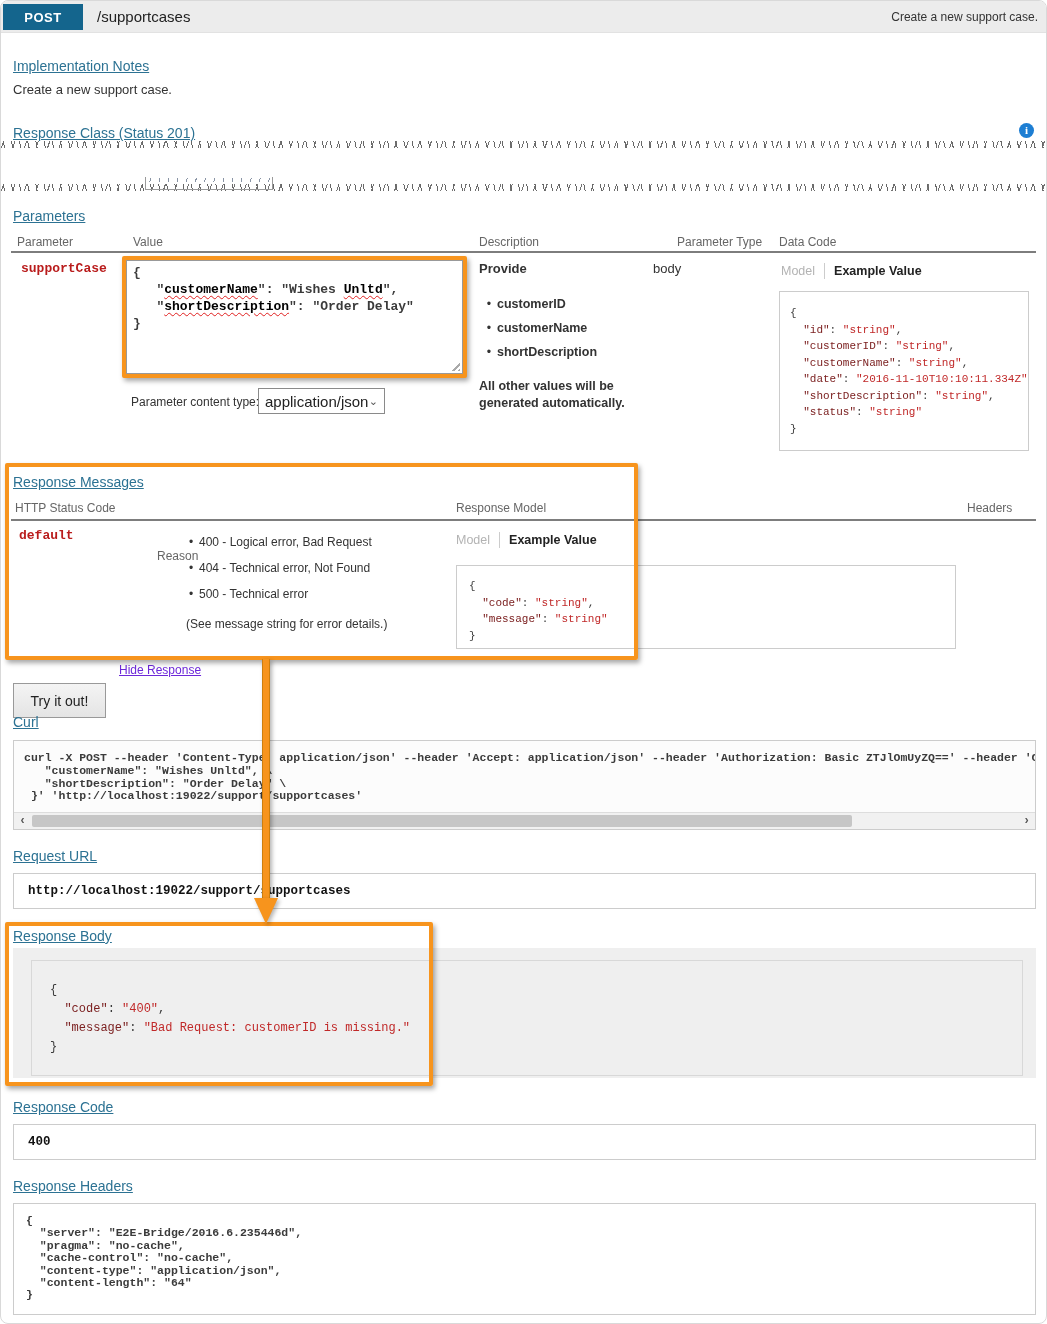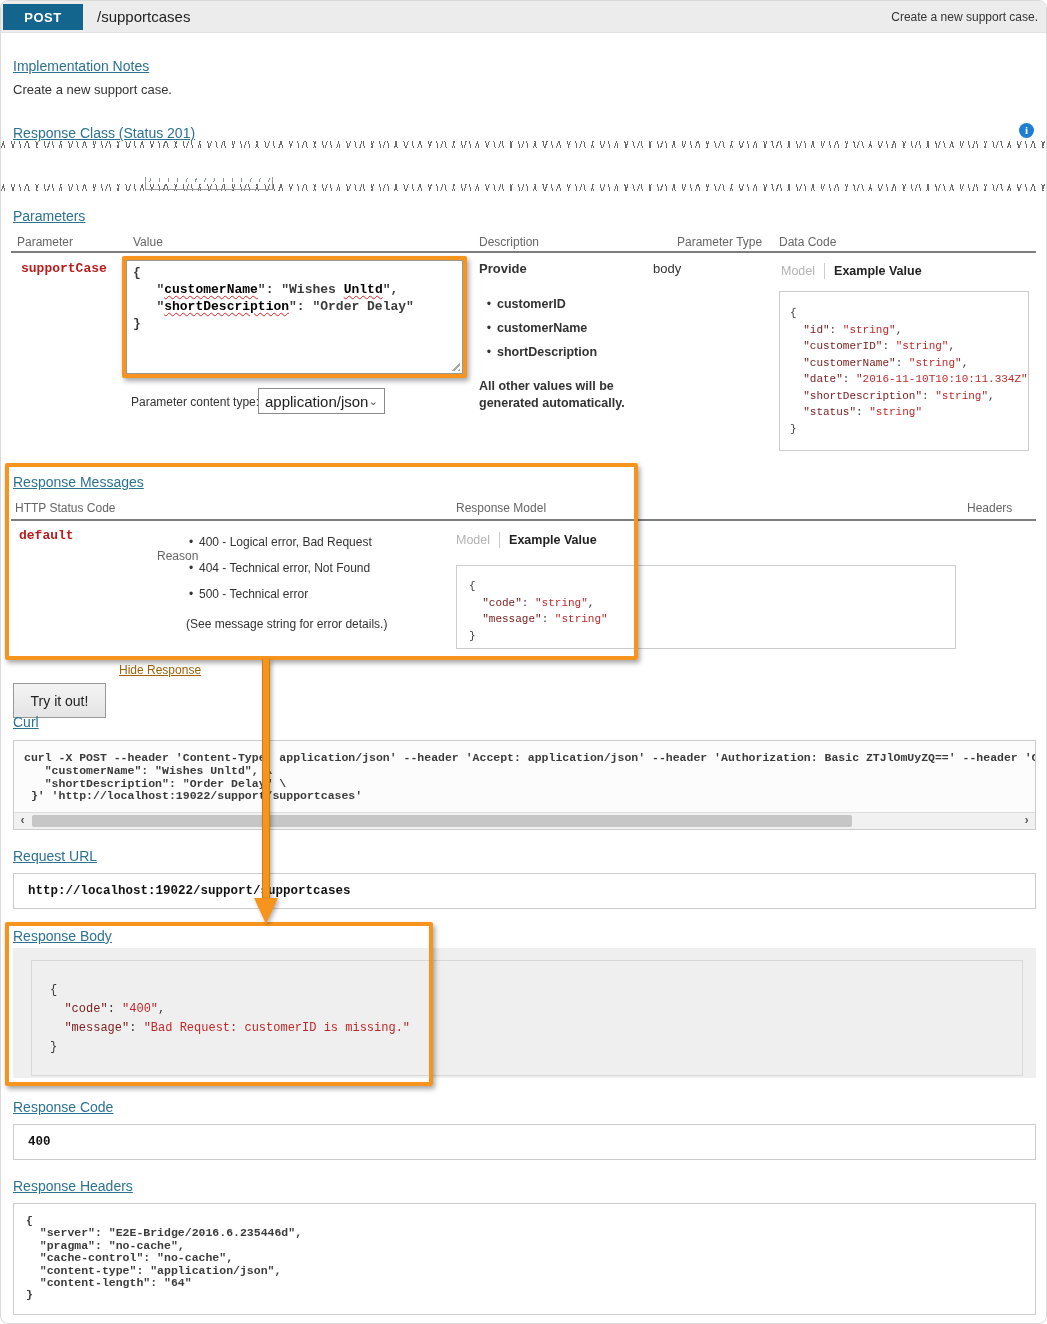--- a/index.html
+++ b/index.html
@@ -106,21 +106,21 @@
                  box-shadow:2px 2px 4px rgba(0,0,0,.3); z-index:7; pointer-events:none; }
   .arrow-head { position:absolute; left:253px; top:897px; width:0; height:0;
                 border-left:12px solid transparent; border-right:12px solid transparent;
                 border-top:26px solid #f7941d; z-index:7; pointer-events:none;
                 filter:drop-shadow(2px 2px 2px rgba(0,0,0,.3)); }
 
   
   .try-btn { position:absolute; left:12px; top:666px; width:93px; height:35px;
              background:linear-gradient(#f4f4f4,#e4e4e4); border:1px solid #999;
              font-size:14px; color:#222; cursor:pointer; font-family:inherit;margin-top:16px; }
-  .hide-link { position:absolute; left:118px; top:662px; font-size:12px; color:#a16207;
+  .hide-link { position:absolute; left:118px; top:662px; font-size:12px; color:#6d28d9;
                text-decoration:underline; cursor:pointer; }
 
   
   #curl-box { left:12px; top:739px; width:1023px; height:90px; background:#fcfcfc;
               font-size:11.5px; font-weight:bold; line-height:12.8px; padding:11px 10px; color:#111; }
   .scrollbar { position:absolute; left:0; bottom:0; width:100%; height:17px;
                background:#f1f1f1; border-top:1px solid #ddd; }
   .sb-arrow { position:absolute; top:0; width:17px; height:16px; color:#555; font-size:12px;
               line-height:16px; text-align:center; cursor:pointer; }
   .sb-thumb { position:absolute; left:18px; top:2px; width:820px; height:12px;

